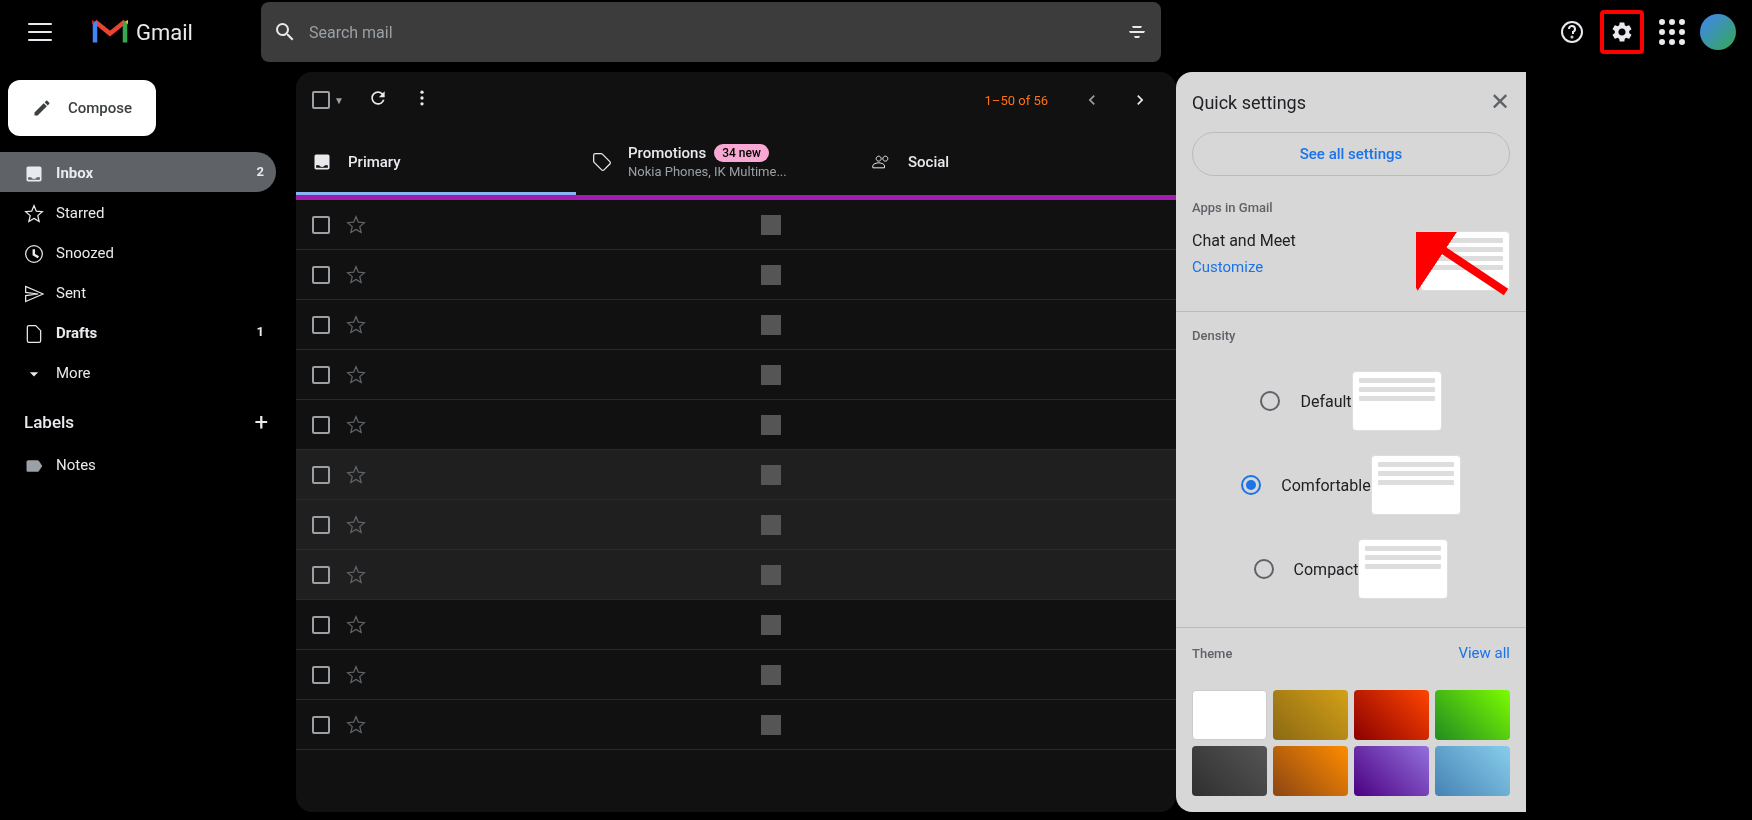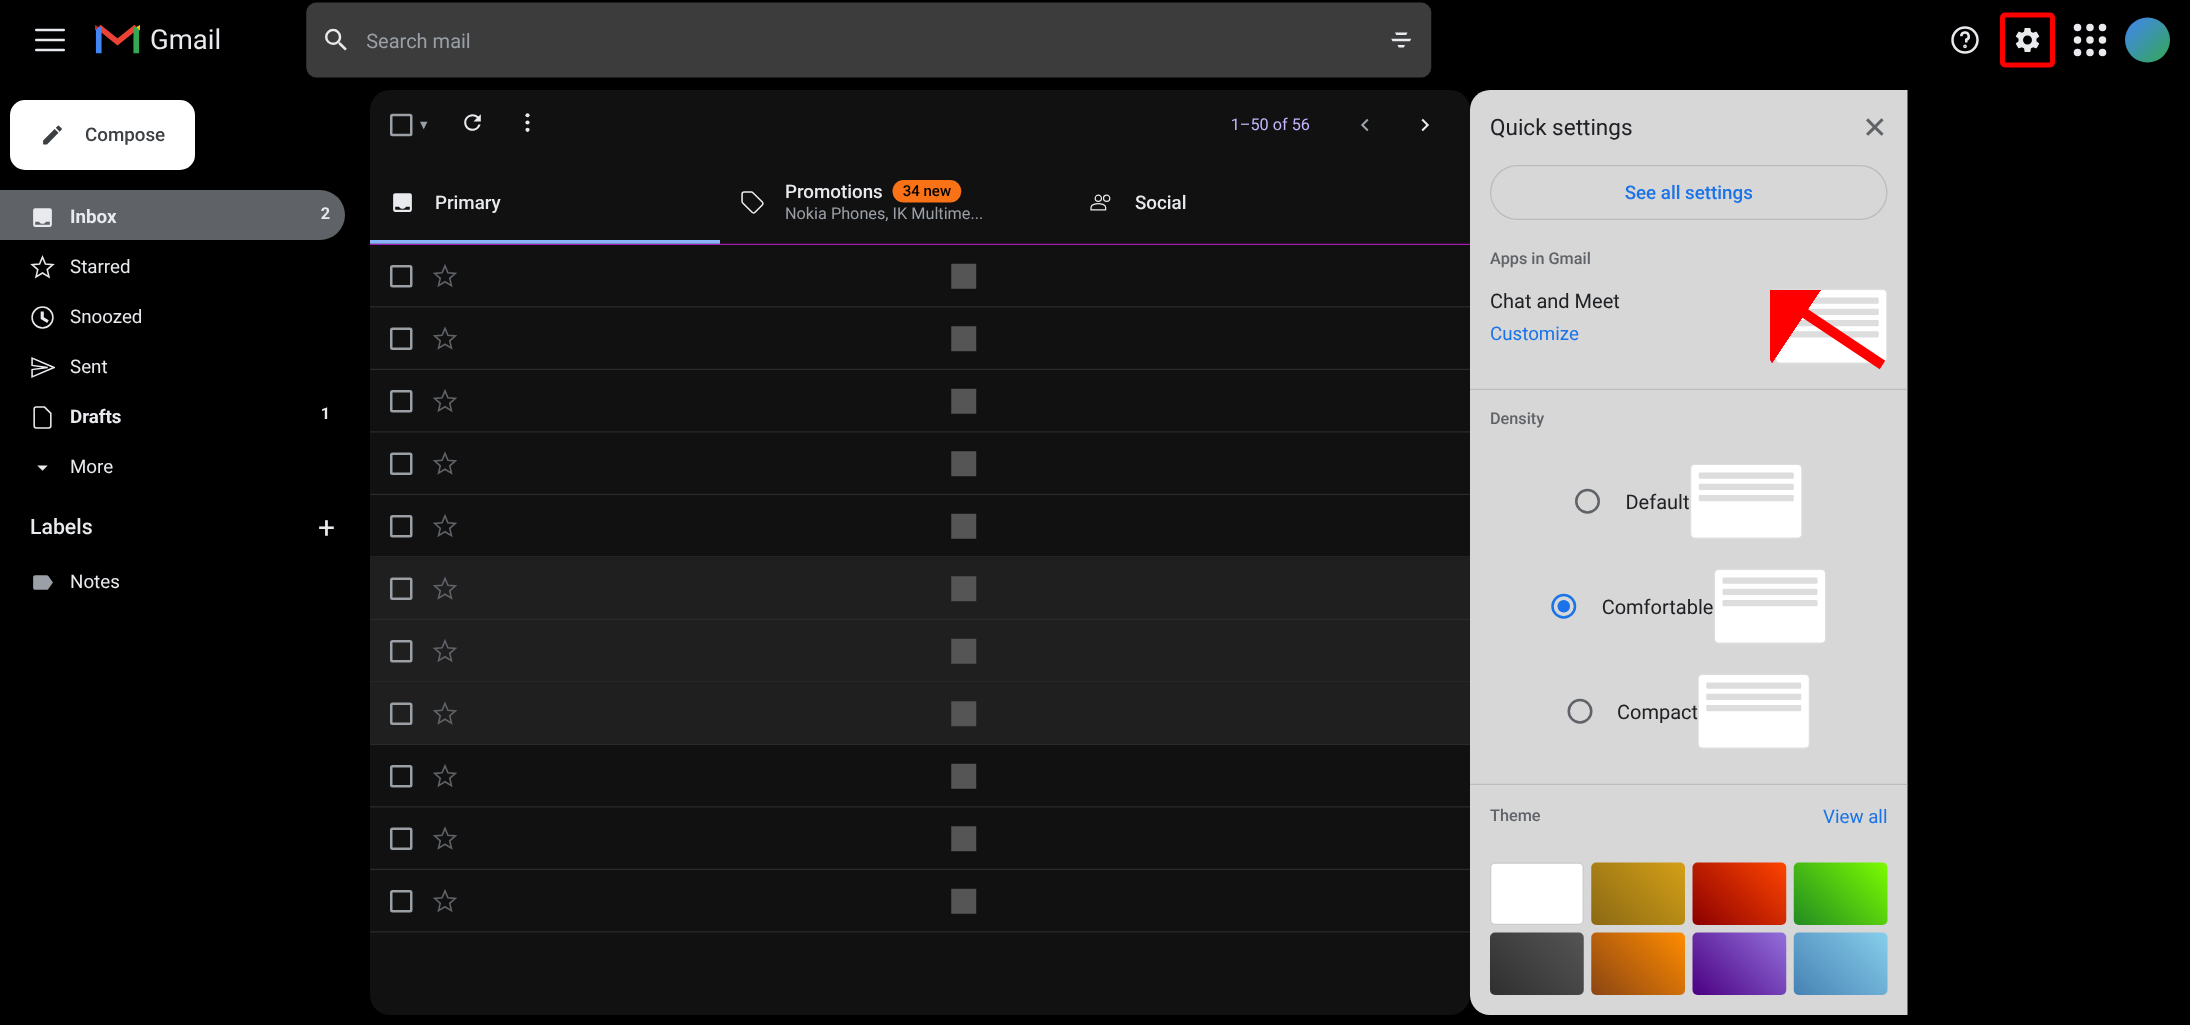--- a/index.html
+++ b/index.html
@@ -1,21 +1,21 @@
 <!DOCTYPE html>
 <html><head>
 <meta charset="utf-8">
 <style>
 *{margin:0;padding:0;box-sizing:border-box;font-family:'Google Sans',Roboto,Arial,sans-serif}
 body{background:#000;color:#e8eaed;width:1752px;height:820px;overflow:hidden;position:relative}
 .header{display:flex;align-items:center;height:64px;padding:0 16px;gap:8px}
 .menu-btn{width:48px;height:48px;display:flex;align-items:center;justify-content:center;cursor:pointer;border-radius:50%}
 .hamburger{width:24px;height:18px;display:flex;flex-direction:column;justify-content:space-between}
 .hamburger span{height:2px;background:#e8eaed;border-radius:1px}
-.logo-wrap{display:flex;align-items:center;gap:8px;margin-left:4px}
+.logo-wrap{display:flex;align-items:center;gap:8px;margin-left:20px}
 .gmail-logo{width:36px;height:28px}
 .logo-text{font-size:22px;color:#e8eaed;font-weight:400}
 .search-bar{flex:1;max-width:900px;height:60px;background:#3c3c3c;border-radius:8px;display:flex;align-items:center;padding:0 0;margin-left:60px}
 .search-icon{width:48px;height:48px;display:flex;align-items:center;justify-content:center;cursor:pointer}
 .search-input{flex:1;background:transparent;border:none;outline:none;color:#e8eaed;font-size:16px}
 .search-input::placeholder{color:#9aa0a6}
 .search-opts{width:48px;height:48px;display:flex;align-items:center;justify-content:center;cursor:pointer}
 .header-right{display:flex;align-items:center;gap:8px;margin-left:auto}
 .icon-btn{width:40px;height:40px;display:flex;align-items:center;justify-content:center;cursor:pointer;border-radius:50%}
 .settings-highlight{border:4px solid #ff0000;border-radius:4px;padding:2px}
@@ -35,29 +35,29 @@
 .labels-header{display:flex;align-items:center;justify-content:space-between;padding:16px 20px 8px 24px}
 .labels-title{font-size:17px;font-weight:500}
 .add-label{font-size:24px;cursor:pointer;color:#e8eaed}
 .content{flex:1;background:#111;border-radius:16px;margin:8px 0 8px 8px;overflow:hidden;display:flex;flex-direction:column;max-width:880px}
 .toolbar{display:flex;align-items:center;padding:12px 16px;height:56px}
 .checkbox-wrap{display:flex;align-items:center;gap:4px;cursor:pointer}
 .checkbox{width:18px;height:18px;border:2px solid #9aa0a6;border-radius:2px}
 .dropdown-arrow{font-size:10px;color:#9aa0a6}
 .toolbar-icon{margin-left:24px;cursor:pointer}
 .toolbar-right{margin-left:auto;display:flex;align-items:center;gap:8px}
-.page-info{font-size:13px;color:#c4b5fd;margin-right:16px}
+.page-info{font-size:13px;color:#f97316;margin-right:16px}
 .nav-arrow{width:40px;height:40px;display:flex;align-items:center;justify-content:center;cursor:pointer;color:#9aa0a6;border-radius:50%}
-.tabs{display:flex;border-bottom:1px solid #a21caf}
+.tabs{display:flex;border-bottom:5px solid #a21caf}
 .tab{flex:1;max-width:280px;padding:16px 16px;display:flex;align-items:center;gap:16px;cursor:pointer;position:relative}
 .tab.active::after{content:'';position:absolute;bottom:0;left:0;right:0;height:3px;background:#8ab4f8}
 .tab-icon{width:20px;height:20px;flex-shrink:0}
 .tab-content{display:flex;flex-direction:column}
 .tab-label{font-size:15px;font-weight:500;display:flex;align-items:center;gap:8px}
-.tab-badge{background:#f97316;color:#000;font-size:12px;padding:2px 8px;border-radius:10px;font-weight:500}
+.tab-badge{background:#f9a8d4;color:#000;font-size:12px;padding:2px 8px;border-radius:10px;font-weight:500}
 .tab-sub{font-size:13px;color:#9aa0a6;margin-top:2px}
 .email-list{flex:1;overflow-y:auto}
 .email-row{display:flex;align-items:center;padding:8px 16px;height:50px;border-bottom:1px solid #2a2a2a;gap:16px}
 .email-row.unread{background:#1f1f1f}
 .star-icon{cursor:pointer}
 .blur-block{background:#555;width:20px;height:20px;margin:0 auto}
 .settings-panel{width:350px;background:#d7d7d7;color:#202124;border-radius:16px 0 0 16px;margin:8px 0;padding:16px;overflow-y:auto;position:relative}
 .panel-header{display:flex;align-items:center;justify-content:space-between;margin-bottom:16px}
 .panel-title{font-size:18px;font-weight:400}
 .close-btn{font-size:24px;cursor:pointer;color:#5f6368}

